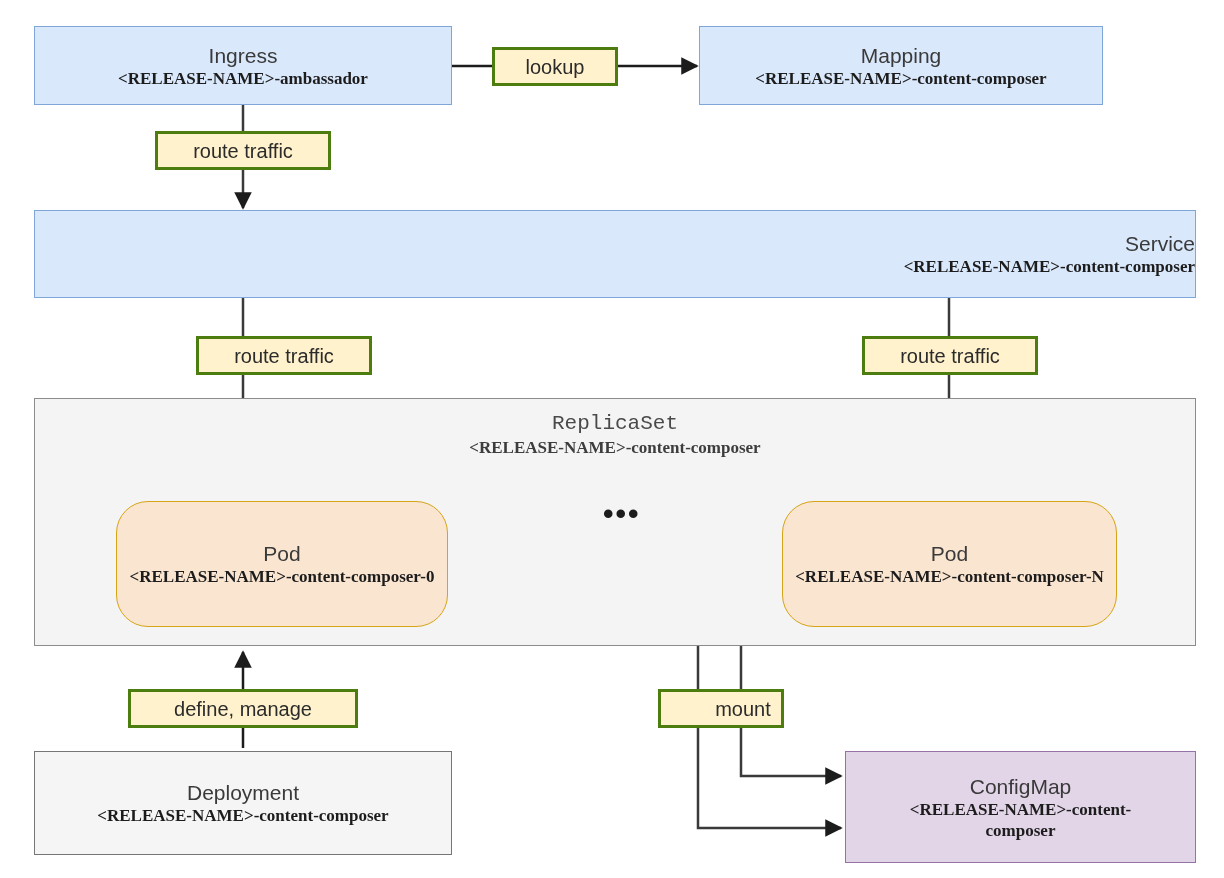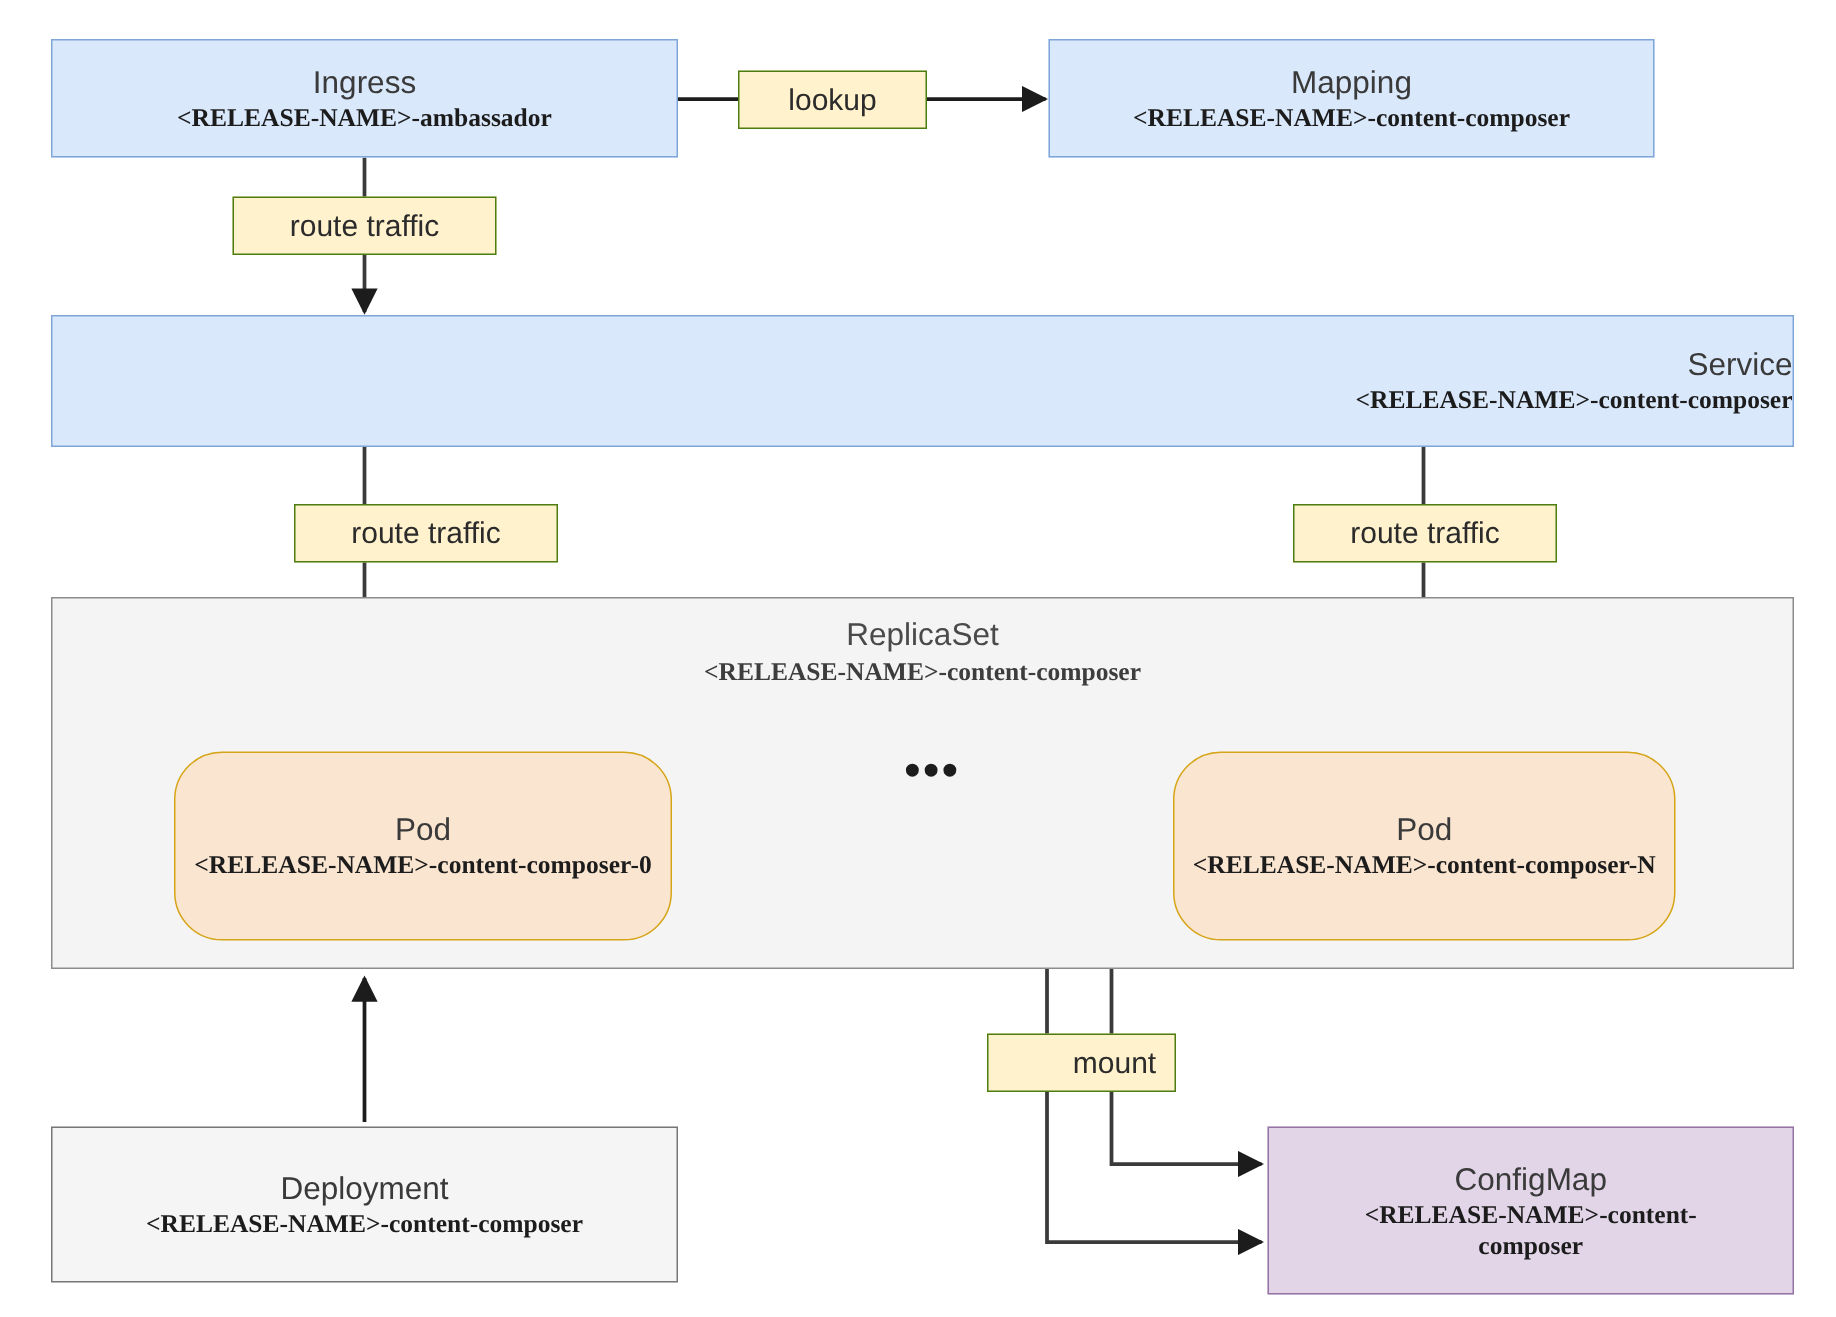--- a/index.html
+++ b/index.html
@@ -61,21 +61,21 @@
     background: #f4f4f4;
     border: 1px solid #8c8c8c;
   }
   #replicaset .rs-head {
     position: absolute;
     left: 0; right: 0;
     top: 12px;
     text-align: center;
   }
   #replicaset .rs-head .ttl {
-    font-family: Liberation Sans, sans-serif;
+    font-family: Liberation Mono, monospace;
     font-size: 21px;
     line-height: 26px;
     color: #4a4a4a;
   }
   #replicaset .rs-head .sub {
     font-family: "Liberation Serif", serif;
     font-weight: bold;
     font-size: 17px;
     line-height: 21px;
     color: #3d3d3d;
@@ -88,21 +88,21 @@
     line-height: 1;
     color: #1c1c1c;
     letter-spacing: 2px;
   }
 
   
   .edge-label {
     position: absolute;
     box-sizing: border-box;
     background: #fff2cc;
-    border: 1px solid #4d7c0f;
+    border: 3px solid #4d7c0f;
     display: flex;
     align-items: center;
     justify-content: center;
     font-family: "Liberation Sans", sans-serif;
     font-size: 20px;
     line-height: 22px;
     color: #2b2b2b;
     white-space: nowrap;
   }
 </style>
@@ -178,16 +178,17 @@
   </div>
 
   <div class="edge-label" style="left:492px; top:47px; width:126px; height:39px;">lookup</div>
 
   <div class="edge-label" style="left:155px; top:131px; width:176px; height:39px;">route traffic</div>
 
   <div class="edge-label" style="left:196px; top:336px; width:176px; height:39px;">route traffic</div>
 
   <div class="edge-label" style="left:862px; top:336px; width:176px; height:39px;">route traffic</div>
 
+  <div class="edge-label" style="left:128px; top:689px; width:230px; height:39px;">define, manage</div>
 
   <div class="edge-label" style="left:658px; top:689px; width:126px; height:39px;padding-left:44px;">mount</div>
 
 </div>
 
 </body></html>

